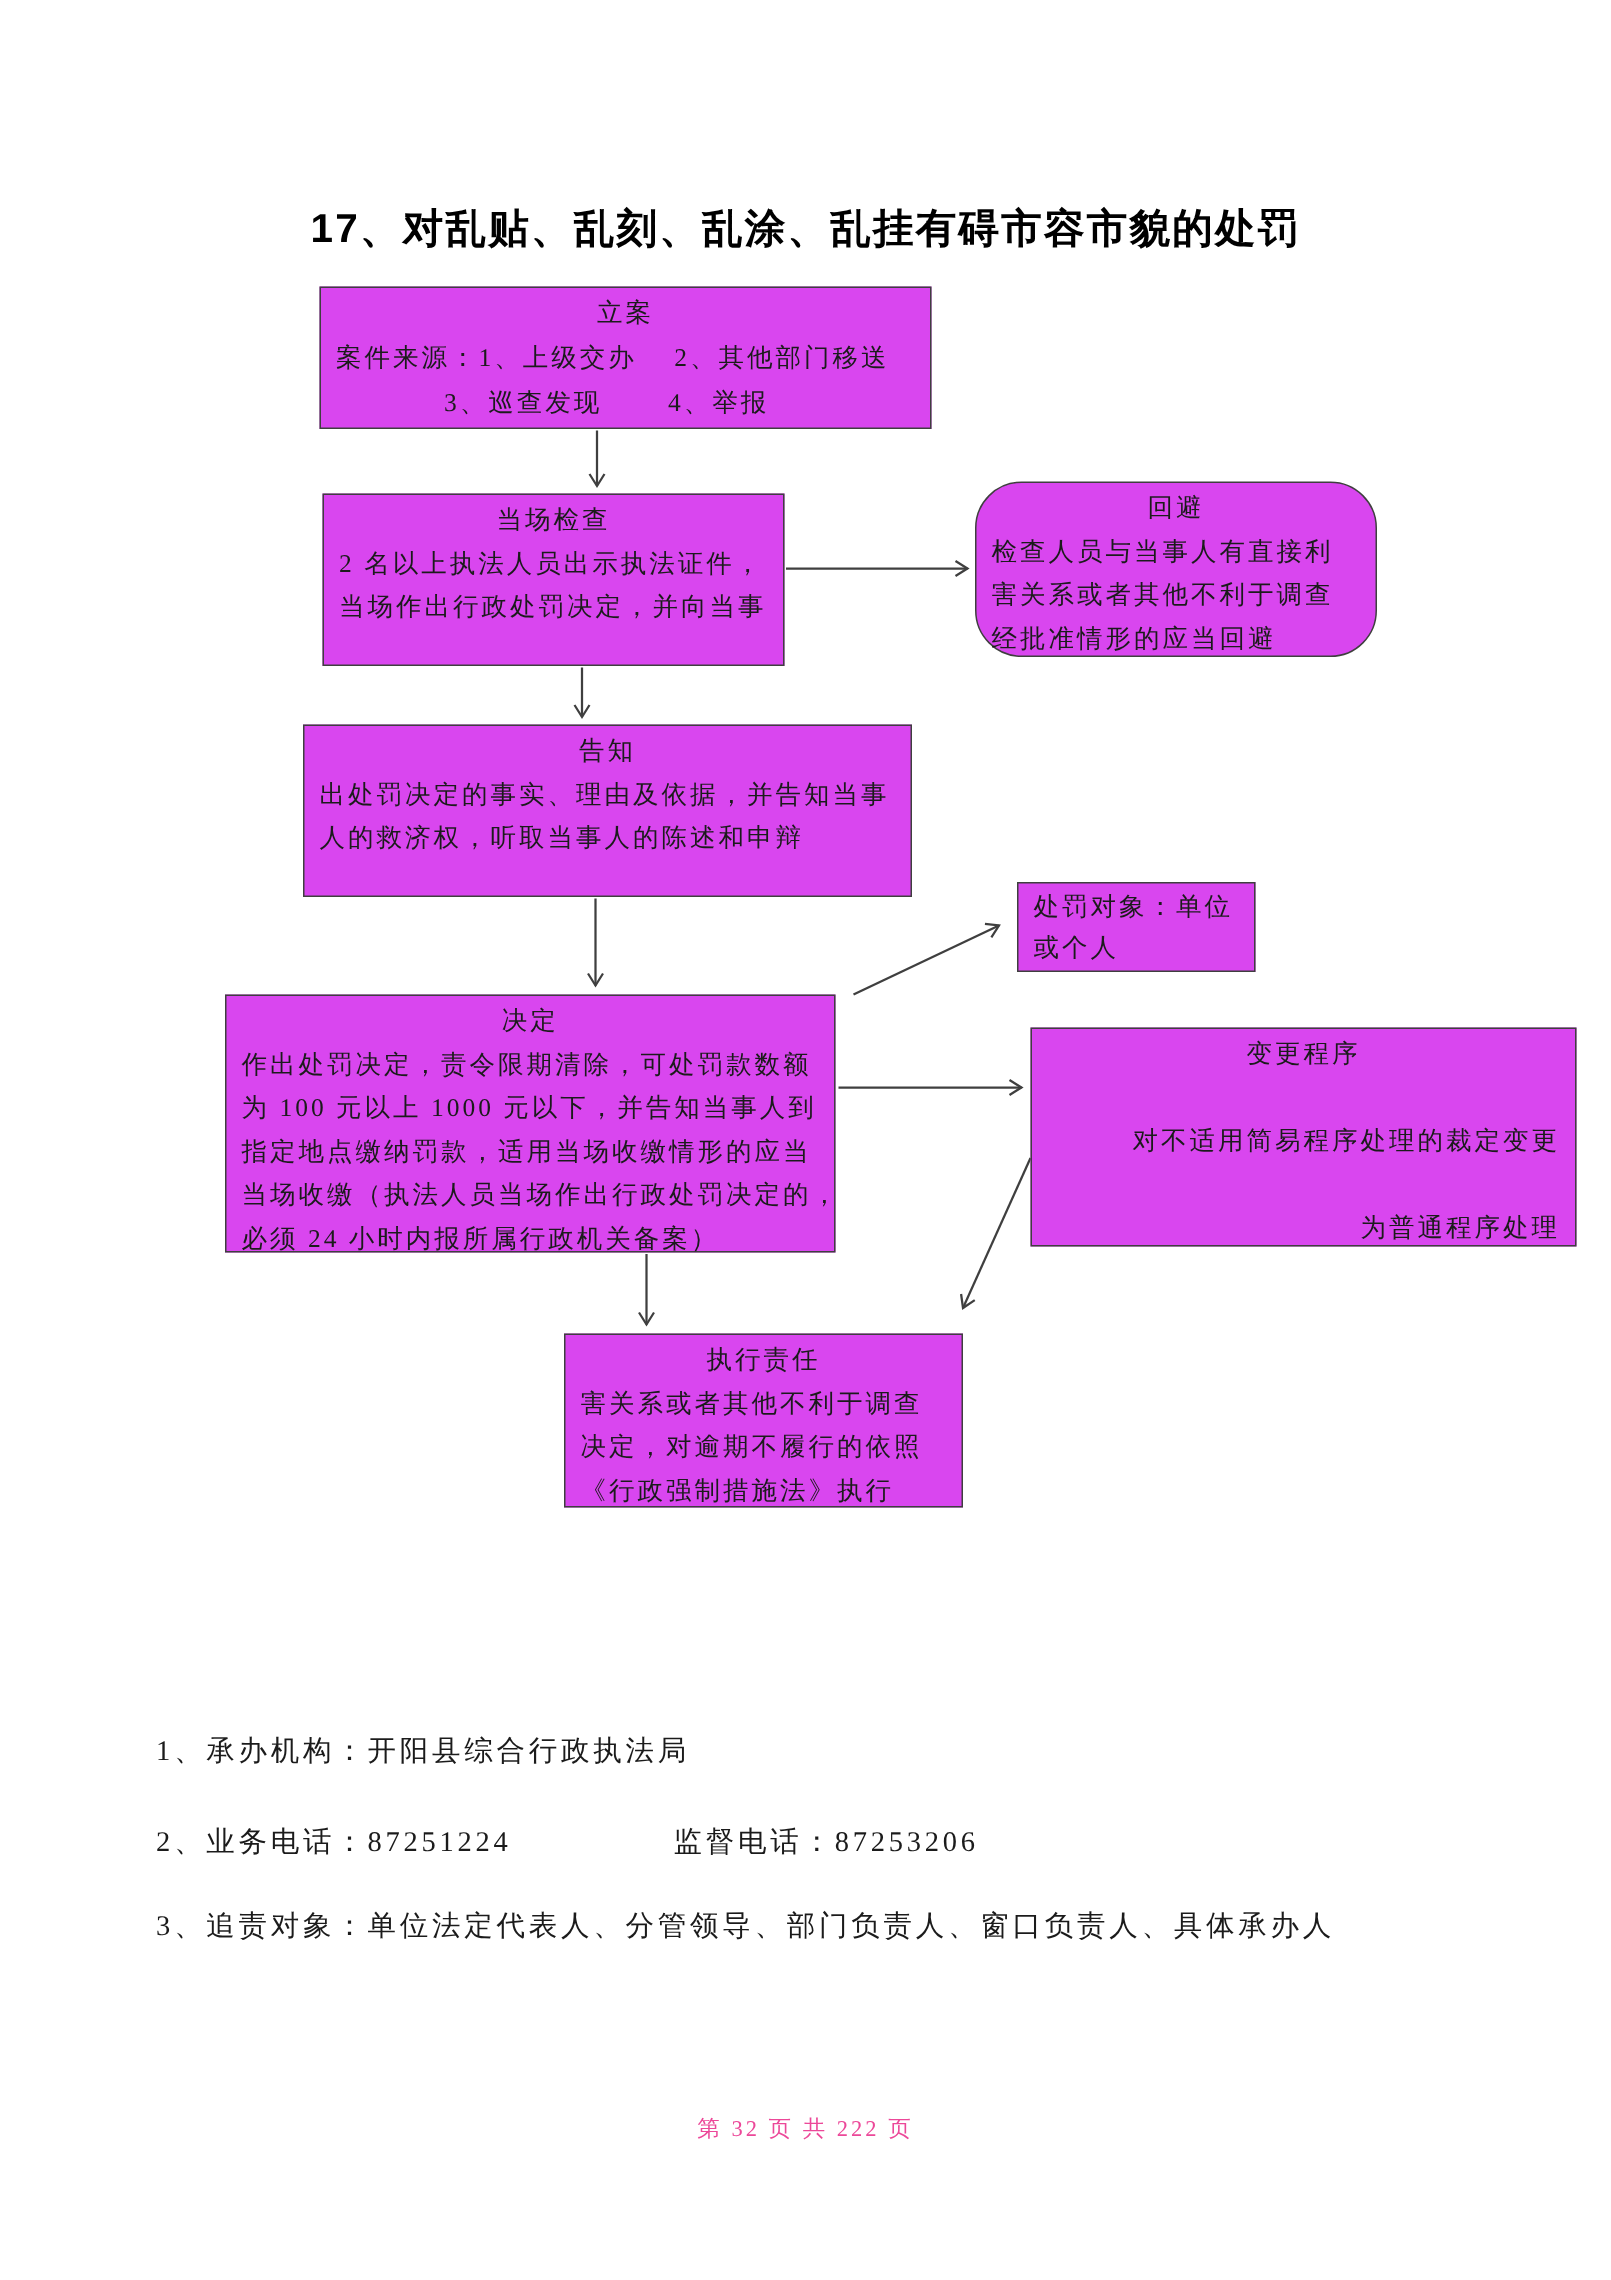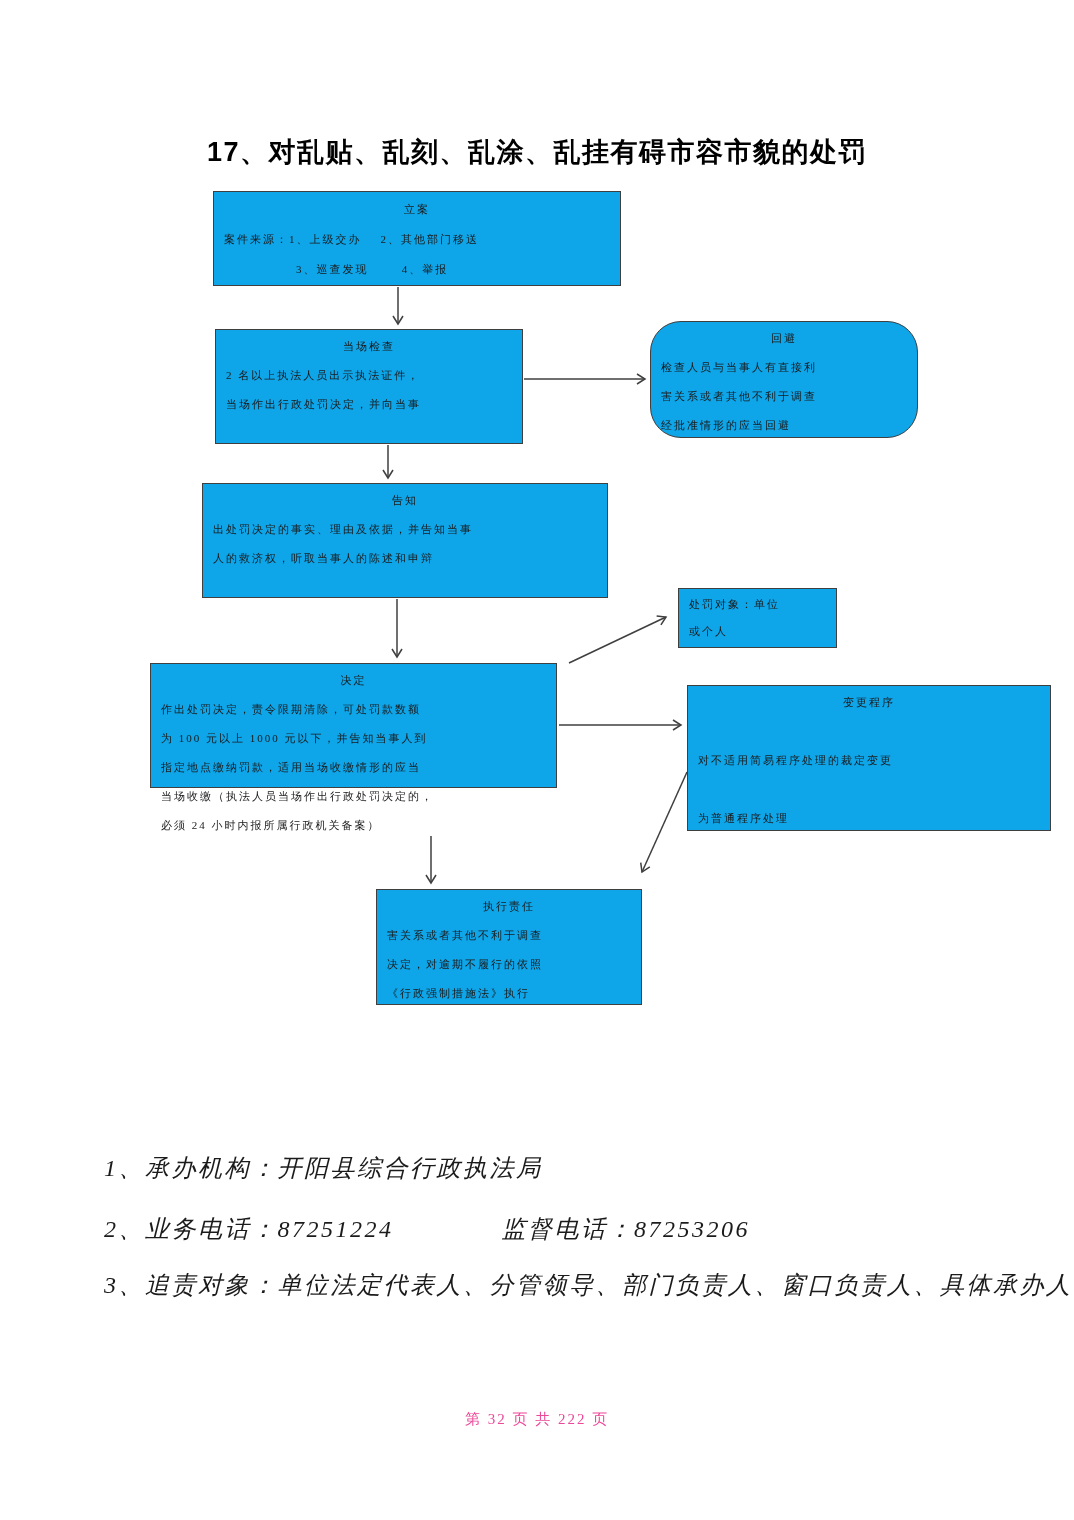--- a/index.html
+++ b/index.html
@@ -33,48 +33,47 @@
     position: absolute;
     left: 0;
     top: 0;
     pointer-events: none;
   }
   .fbox {
     position: absolute;
     border: 1.5px solid #3f3f3f;
     box-sizing: border-box;
     padding: 2px 10px;
-    font-size: 11px;
+    font-size: 17px;
     line-height: 29px;
     letter-spacing: 2px;
-    background: #0ea5e9;
+    background: #d946ef;
   }
   .fline { white-space: pre; }
   .title-line { text-align: center; }
-  .center-line { text-align: left; }
+  .center-line { text-align: right; }
   .spacer { height: 29px; }
 
   .box-filing    { left: 213px; top: 191px; width: 408px; height: 95px; line-height: 30px; }
   .box-filing .indent { margin-left: 72px; }
   .box-inspect   { left: 215px; top: 329px; width: 308px; height: 115px; }
   .box-recusal   { left: 650px; top: 321px; width: 268px; height: 117px; border-radius: 31px; }
   .box-notify    { left: 202px; top: 483px; width: 406px; height: 115px; }
   .box-target    { left: 678px; top: 588px; width: 159px; height: 60px; line-height: 27px; }
-  .box-decision  { left: 150px; top: 663px; width: 407px; height: 125px; }
+  .box-decision  { left: 150px; top: 663px; width: 407px; height: 172px; }
   .box-change    { left: 687px; top: 685px; width: 364px; height: 146px; }
   .box-execution { left: 376px; top: 889px; width: 266px; height: 116px; }
 
   .note {
     position: absolute;
     left: 104px;
-    font-size: 24px;
+    font-size: 19px;
     letter-spacing: 2.5px;
     line-height: 26px;
     white-space: pre;
-    font-style: italic;
   }
   .note-1 { top: 1155px; }
   .note-2 { top: 1216px; }
   .note-3 { top: 1272px; }
   .note2-part2 { margin-left: 108px; }
 
   .page-footer {
     position: absolute;
     left: 0;
     top: 1410px;

